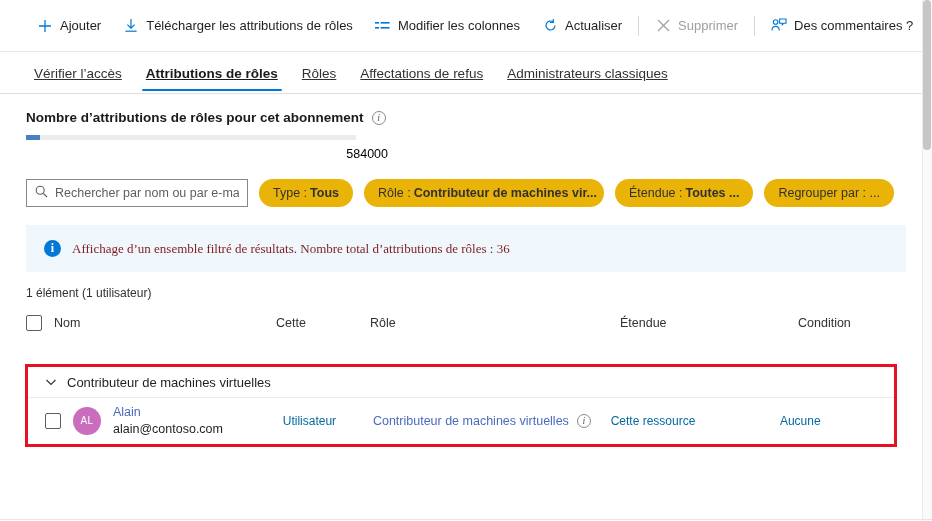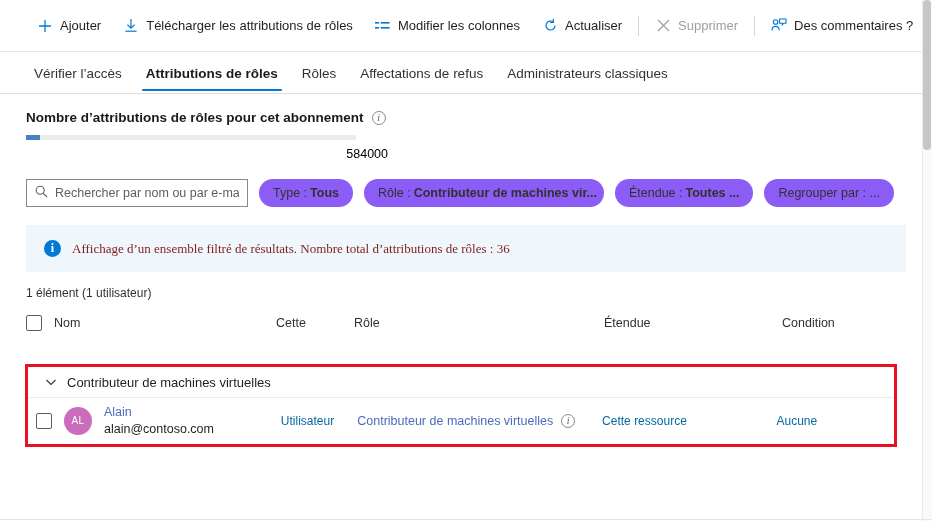--- a/index.html
+++ b/index.html
@@ -35,20 +35,21 @@
   .tabs {
     display: flex; align-items: flex-end;
     padding-left: 22px; height: 42px;
     border-bottom: 1px solid #e1dfdd;
     gap: 0;
   }
   .tab {
     position: relative; height: 40px; display:flex; align-items:center;
     padding: 0 12px; font-size: 13.5px; color: #323130; cursor: pointer;
     white-space: nowrap;
+    text-decoration: underline;
   }
   .tab.active { font-weight: bold; color: #1b1a19; }
   .tab.active::after {
     content:""; position:absolute; left: 8px; right: 8px; bottom: 2px;
     height: 2px; background: #0078d4; border-radius: 1px;
   }
 
   
   .quota { padding: 16px 0 0 26px; }
   .quota-title-row { display:flex; align-items:flex-end; gap:8px; }
@@ -82,21 +83,21 @@
   }
   .searchbox input {
     border: none; outline: none; flex: 1;
     font-size: 12.5px; color: #323130; background: transparent;
     font-family: "Liberation Sans", sans-serif;
   }
   .searchbox input::placeholder { color: #605e5c; }
   .chip {
     display:flex; align-items:center; height: 28px;
     padding: 0 14px; border-radius: 14px;
-    background: #8b5cf6; font-size: 12.5px; color: #323130;
+    background: #eab308; font-size: 12.5px; color: #323130;
     white-space: nowrap; cursor: pointer; max-width: 240px;
   }
   .chip b { font-weight: bold; margin-left: 3px; }
 
   
   .banner {
     margin: 18px 26px 0 26px; height: 47px;
     background: #eff6fc; display:flex; align-items:center; gap: 11px;
     padding-left: 18px;
   }
@@ -114,37 +115,37 @@
   .hdr {
     height: 30px; padding-left: 26px;
     font-size: 12.5px; color: #323130;
   }
   .cb {
     width: 16px; height: 16px; border: 1px solid #605e5c;
     background:#fff; flex:none; border-radius: 2px;
   }
   .c-name  { width: 250px; display:flex; align-items:center; gap: 12px; }
   .c-type  { width: 78px; }
-  .c-role  { width: 250px; }
+  .c-role  { width: 250px; margin-left: 16px; }
   .c-scope { width: 178px; }
   .c-cond  { width: 120px; }
 
   .redbox {
     position: absolute; left: 25px; top: 364px;
     width: 872px; height: 83px;
     border: 3px solid #e81123; background: #fff;
   }
   .group-row {
     height: 31px; display:flex; align-items:center; gap: 10px;
     padding-left: 17px; font-size: 13px; color: #201f1e;
     border-bottom: 1px solid #edebe9;
   }
   .chev { width: 12px; height: 12px; flex:none; }
   .data-row {
-    height: 45px; display:flex; align-items:center; padding-left: 8px;
+    height: 45px; display:flex; align-items:center; padding-left: 17px;
   }
   .avatar {
     width: 28px; height: 28px; border-radius: 50%;
     background: #cb6dbd; color:#fff; font-size: 10px;
     display:flex; align-items:center; justify-content:center;
     flex:none; letter-spacing: .3px;
   }
   .name-block { display:flex; flex-direction: column; line-height: 1.32; }
   .name-link { font-size: 12.5px; color: #4a6bbd; cursor:pointer; }
   .name-mail { font-size: 12.5px; color: #201f1e; }

